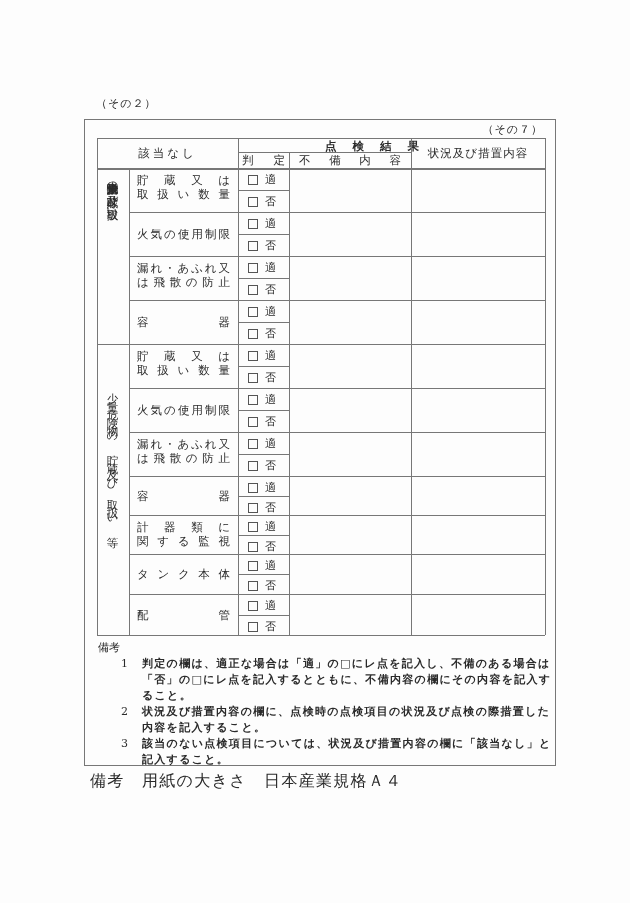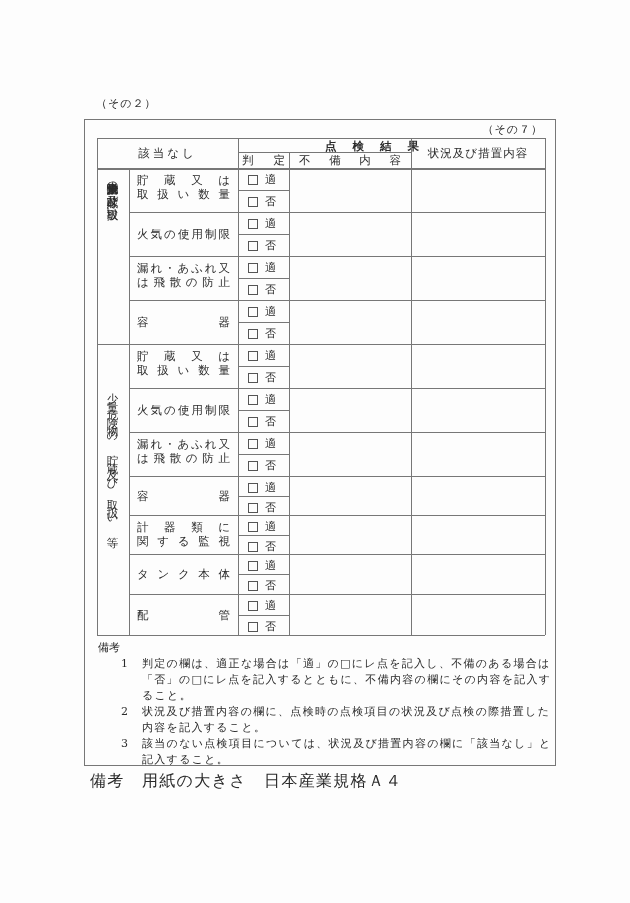--- a/index.html
+++ b/index.html
@@ -15,21 +15,21 @@
     .grid-line-h { position: absolute; height: 0; border-top: 1px solid #777; }
     .grid-line-v { position: absolute; width: 0; border-left: 1px solid #777; }
     .cell-text { position: absolute; font-size: 11.5px; white-space: nowrap; }
     .justify { display: flex; justify-content: space-between; }
     .vert { position: absolute; writing-mode: vertical-rl; font-size: 11.5px; line-height: 1; }
     .chk { position: absolute; font-size: 11px; display: flex; align-items: center; gap: 7px; }
     .chk .box { display: inline-block; width: 8px; height: 8px; border: 1px solid #555; }
     .notes { left: 90px; top: 640px; width: 460px; font-size: 11px; line-height: 16px; margin-left: 8px; }
     .notes .ni { display: flex; }
     .notes .num { width: 22px; text-align: right; padding-right: 14px; flex: 0 0 auto; padding-left: 8px; }
-    .notes .txt { flex: 1; letter-spacing: 1.3px; }
+    .notes .txt { flex: 1; letter-spacing: 1.3px; font-weight: bold; }
     .footer { left: 90px; top: 771px; font-size: 16px; letter-spacing: 1.3px; }
   </style>
 </head>
 <body>
 
 <div class="abs page-label">（その２）</div>
 
 <div class="abs outer"></div>
 <div class="abs sub-label">（その７）</div>
 

